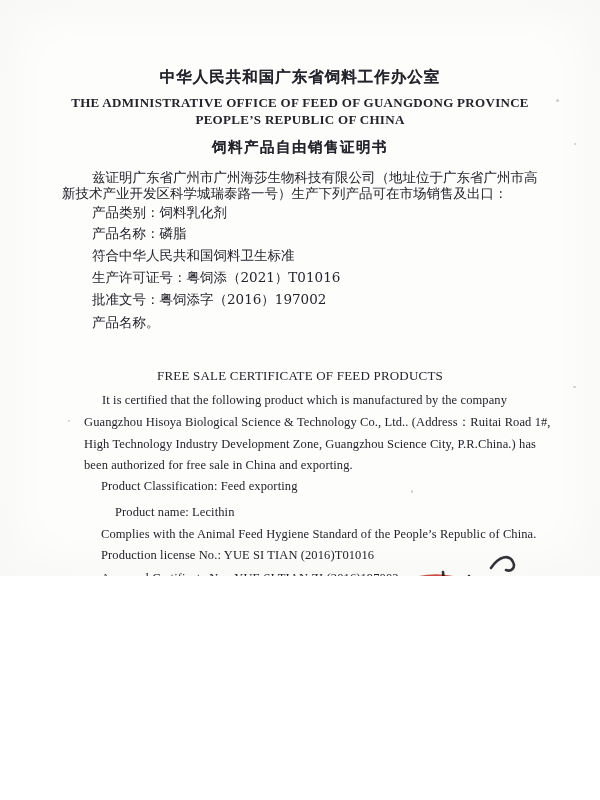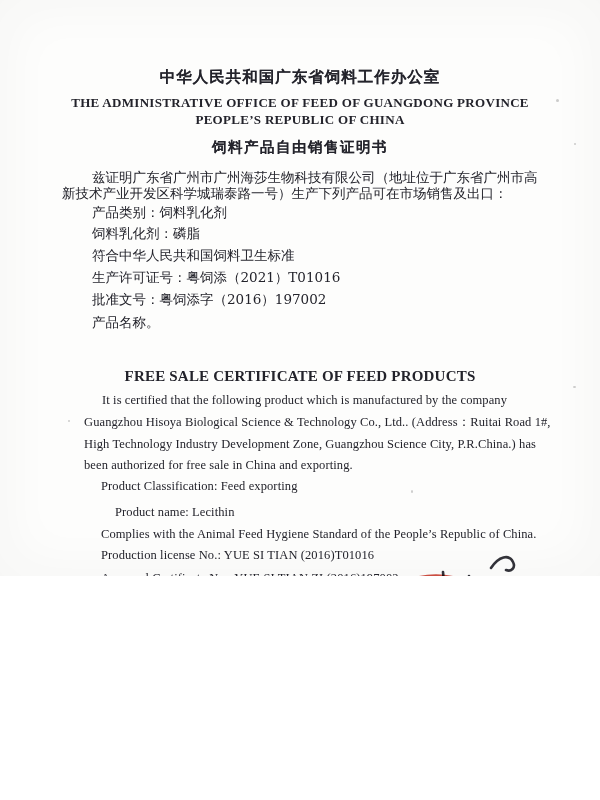--- a/index.html
+++ b/index.html
@@ -11,21 +11,21 @@
     color:#23232b;
   }
   .ln{position:absolute;white-space:nowrap;line-height:1;}
   .center{left:0;width:600px;text-align:center;}
   .right-block{text-align:right;}
   .cn{font-family:"DejaVu Serif","Liberation Serif",serif;}
   .hdr-cn{font-size:15.5px;font-weight:bold;letter-spacing:1px;}
   .hdr-en{font-size:13px;font-weight:bold;letter-spacing:.3px;}
   .title-cn{font-size:14.5px;font-weight:bold;letter-spacing:1.5px;}
   .body-cn{font-size:13.5px;}
-  .title-en{font-size:15px;font-weight:bold;letter-spacing:.2px;}
+  .title-en{font-size:13px;font-weight:normal;letter-spacing:.2px;}
   .body-en{font-size:12.5px;letter-spacing:.1px;}
   .sig-label{font-size:12.5px;}
   .ftr-cn{font-size:13px;}
   .ftr-en{font-size:12.5px;font-weight:bold;}
   .soft{text-shadow:0 0 .4px rgba(35,35,43,.6);}
   .stamp-svg{position:absolute;left:361px;top:565px;mix-blend-mode:multiply;opacity:.93;}
   .sign-svg{position:absolute;left:403px;top:548px;mix-blend-mode:multiply;}
   .date-chop{
     position:absolute;left:415px;top:635px;font-size:12px;letter-spacing:1px;
     color:#43434b;transform:rotate(-3deg);mix-blend-mode:multiply;
@@ -40,21 +40,21 @@
 
   <div class="ln cn center hdr-cn soft" style="top:69px">中华人民共和国广东省饲料工作办公室</div>
   <div class="ln center hdr-en" style="top:96px">THE ADMINISTRATIVE OFFICE OF FEED OF GUANGDONG PROVINCE</div>
   <div class="ln center hdr-en" style="top:113px">PEOPLE’S REPUBLIC OF CHINA</div>
 
   <div class="ln cn center title-cn soft" style="top:140px">饲料产品自由销售证明书</div>
 
   <div class="ln cn body-cn" style="top:171px;left:92px">兹证明广东省广州市广州海莎生物科技有限公司（地址位于广东省广州市高</div>
   <div class="ln cn body-cn" style="top:187px;left:62px">新技术产业开发区科学城瑞泰路一号）生产下列产品可在市场销售及出口：</div>
   <div class="ln cn body-cn" style="top:206px;left:92px">产品类别：饲料乳化剂</div>
-  <div class="ln cn body-cn" style="top:227px;left:92px">饲料乳化剂：磷脂</div>
+  <div class="ln cn body-cn" style="top:227px;left:92px">产品名称：磷脂</div>
   <div class="ln cn body-cn" style="top:249px;left:92px">符合中华人民共和国饲料卫生标准</div>
   <div class="ln cn body-cn" style="top:271px;left:92px">生产许可证号：粤饲添（2021）T01016</div>
   <div class="ln cn body-cn" style="top:293px;left:92px">批准文号：粤饲添字（2016）197002</div>
   <div class="ln cn body-cn" style="top:316px;left:92px">产品名称。</div>
 
   <div class="ln center title-en" style="top:369px">FREE SALE CERTIFICATE OF FEED PRODUCTS</div>
 
   <div class="ln body-en" style="top:394px;left:102px">It is certified that the following product which is manufactured by the company</div>
   <div class="ln body-en" style="top:416px;left:84px">Guangzhou Hisoya Biological Science &amp; Technology Co., Ltd.. (Address：Ruitai Road 1#,</div>
   <div class="ln body-en" style="top:438px;left:84px">High Technology Industry Development Zone, Guangzhou Science City, P.R.China.) has</div>

